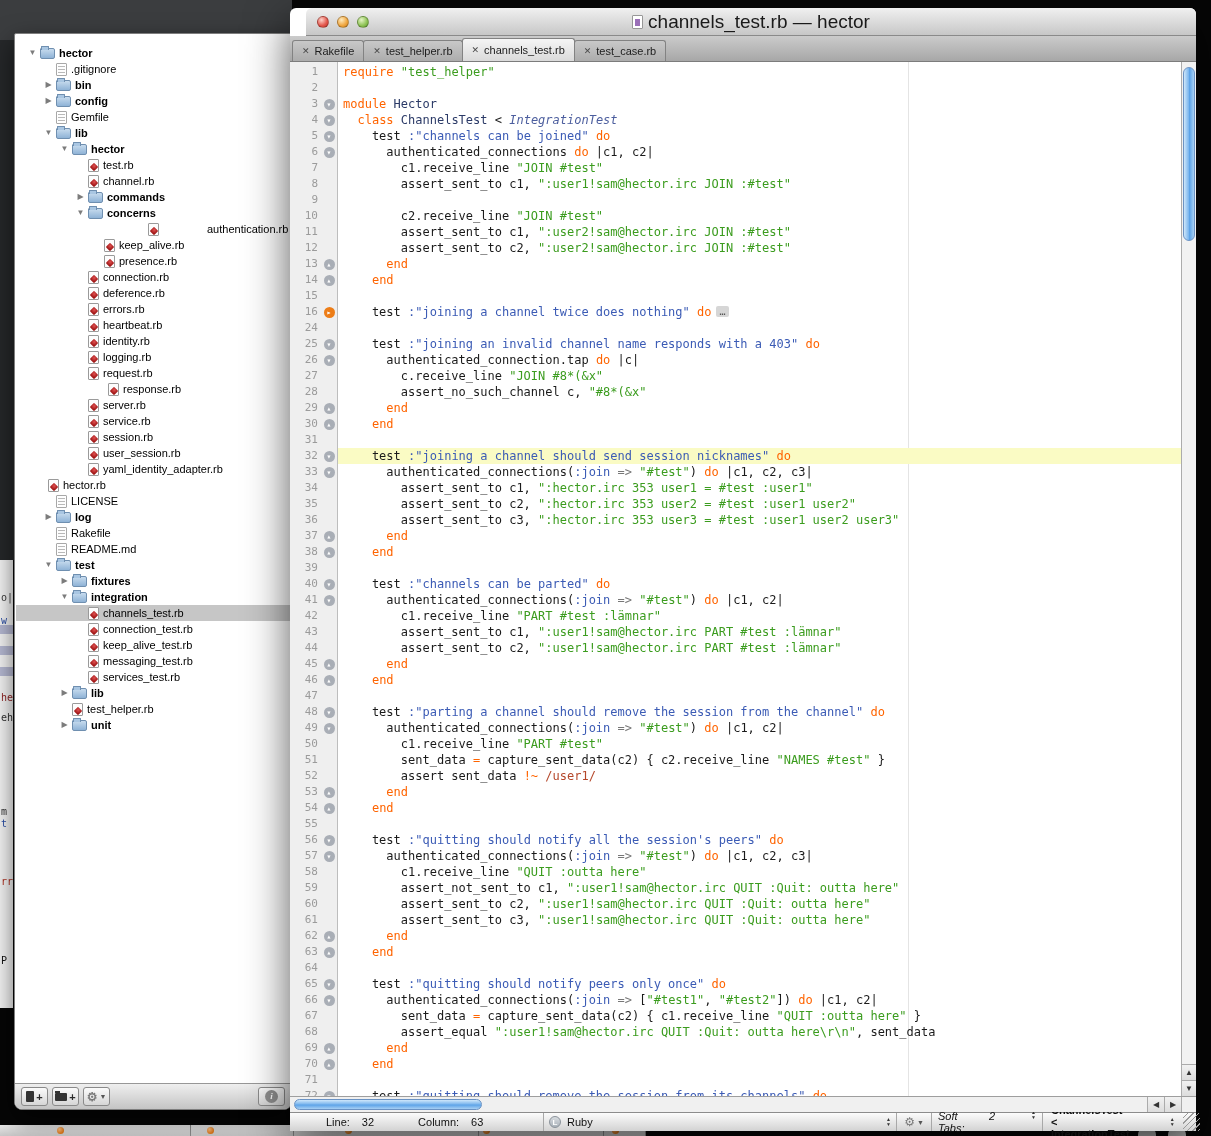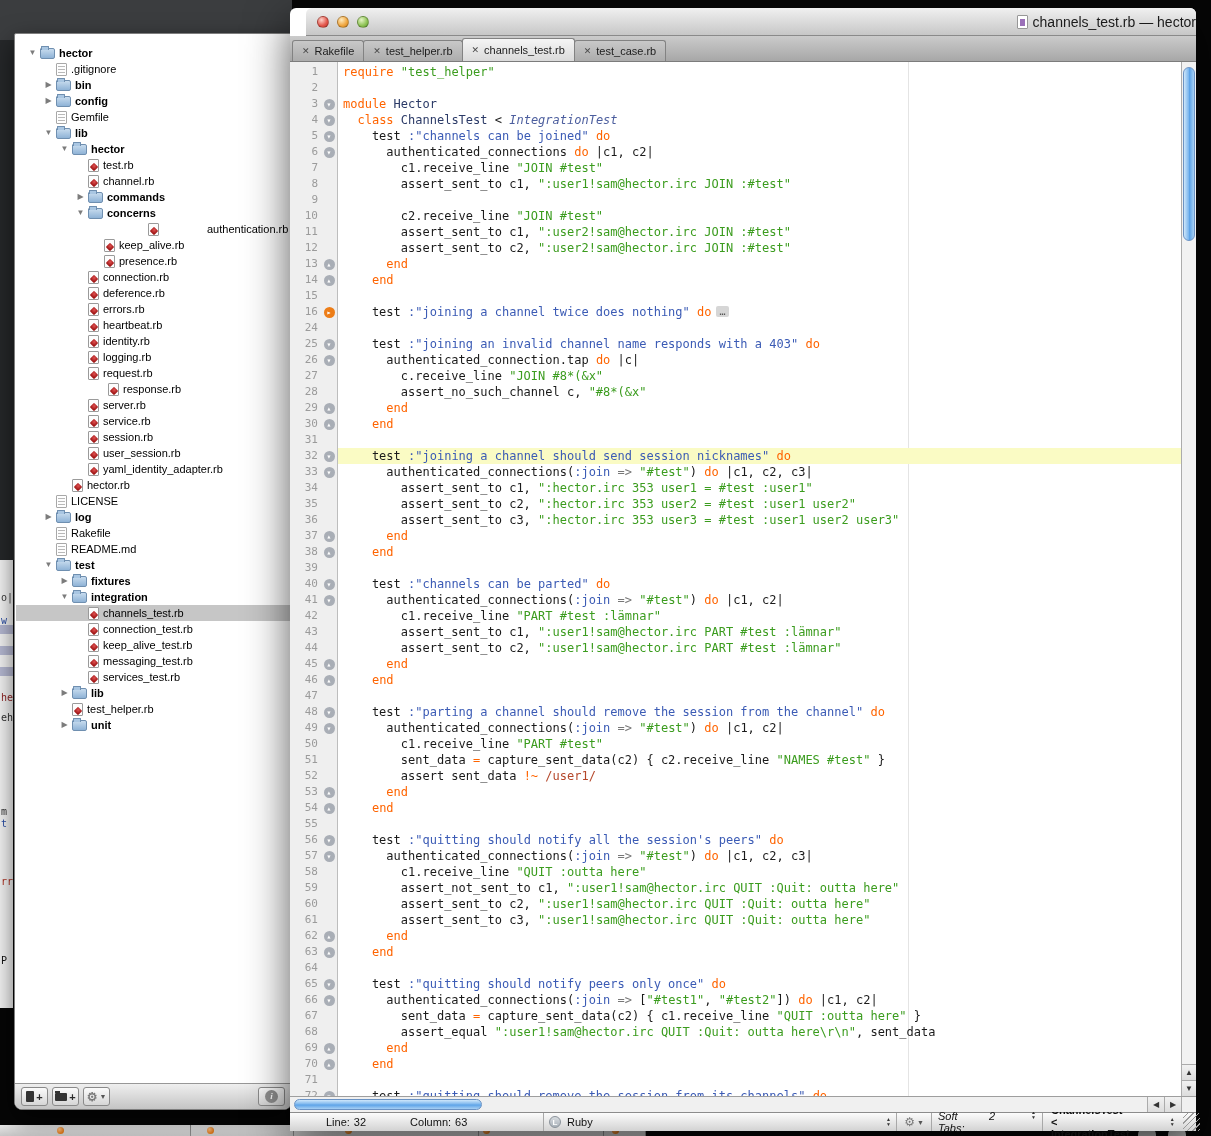--- a/index.html
+++ b/index.html
@@ -52,21 +52,21 @@
   .dspacer { flex:1; }
   .info-circle { width:13px; height:13px; border-radius:50%; background:#8F8F8F; color:#FFF;
                  font-size:9px; font-weight:bold; font-family:"Liberation Serif",serif; font-style:italic;
                  text-align:center; line-height:13px; display:inline-block; }
 
   
   #window { position:absolute; left:290px; top:8px; width:906px; height:1123px;
             border-radius:6px 6px 0 0; box-shadow:0 14px 44px rgba(0,0,0,.65); background:#FFF; }
   #titlebar { height:28px; background:linear-gradient(#F0F0F0,#C7C7C7); border-bottom:1px solid #8A8A8A;
               border-radius:6px 6px 0 0; position:relative; display:flex; align-items:center;
-              justify-content:flex-end; font-size:14px; color:#1A1A1A;margin-left:16px; }
+              justify-content:center; font-size:19px; color:#1A1A1A;margin-left:16px; }
   .lights { position:absolute; left:11px; top:8px; display:flex; gap:8px; }
   .light { width:12px; height:12px; border-radius:50%; border:1px solid rgba(0,0,0,.25); }
   .light.red    { background:radial-gradient(circle at 35% 30%, #FFD2CA, #E2554A 60%, #BE3B31); }
   .light.yellow { background:radial-gradient(circle at 35% 30%, #FFEBBC, #EFA53E 60%, #C47E1F); }
   .light.green  { background:radial-gradient(circle at 35% 30%, #E4F5C4, #8DC254 60%, #5F9931); }
   .doc-icon { width:11px; height:14px; background:#FFF; border:1px solid #979797; border-radius:1px;
               margin-right:5px; position:relative; display:inline-block; }
   .doc-icon::after { content:""; position:absolute; left:2px; top:3px; width:5px; height:7px; background:#9A6FB8; }
 
   #tabbar { height:26px; background:linear-gradient(#CBCBCB,#A7A7A7); border-bottom:1px solid #7C7C7C;
@@ -116,21 +116,21 @@
   .harrow { position:absolute; top:0; width:17px; height:15px; border-left:1px solid #ABABAB;
             text-align:center; line-height:15px; font-size:8px; color:#333; background:linear-gradient(#F2F2F2,#DCDCDC); }
   .harrow.l { right:32px; } .harrow.r { right:15px; }
   .hcorner { position:absolute; right:0; top:0; width:15px; height:15px; border-left:1px solid #ABABAB; background:#F0F0F0; }
 
   
   #statusbar { height:19px; background:linear-gradient(#FCFCFC,#D2D2D2); border-top:1px solid #8C8C8C;
                display:flex; align-items:center; font-size:11px; color:#111; }
   .sdiv { width:1px; height:100%; background:#A8A8A8; flex:none; }
   .s-linecol { width:253px; padding-left:8px; display:flex; gap:16px; flex:none; }
-  .s-pair { display:flex; gap:4px;padding-left:28px; }
+  .s-pair { display:flex; gap:12px;padding-left:28px; }
   .s-bundle { width:352px; display:flex; align-items:center; padding:0 5px; gap:6px; flex:none; }
   .s-gear { width:34px; display:flex; align-items:center; justify-content:center; gap:2px; flex:none; }
   .s-tabs { width:110px; display:flex; align-items:flex-start; padding:0 6px; gap:18px; flex:none;font-style:italic; }
   .s-symbol { flex:1; display:flex; align-items:center; padding:0 8px; gap:20px;font-weight:bold; }
   .sspacer { flex:1; }
   .stepper { display:flex; flex-direction:column; font-size:5px; line-height:5px; color:#333; }
   .bundle-circle { width:12px; height:12px; border-radius:50%; background:linear-gradient(#D9DDE1,#A9B1B9);
                    border:1px solid #8A929A; color:#FFF; font-size:8px; font-weight:bold; text-align:center; line-height:12px; }
   .gear-glyph { font-size:12px; color:#7A7A7A; }
   .tri-down { font-size:7px; color:#555; }
@@ -302,21 +302,21 @@
         <div class="tree-row" style="padding-left: 58px;">
           <span class="tw"></span>
           <span class="ticon icon-rb"></span>
           <span class="tlabel">user_session.rb</span>
         </div>
         <div class="tree-row" style="padding-left: 58px;">
           <span class="tw"></span>
           <span class="ticon icon-rb"></span>
           <span class="tlabel">yaml_identity_adapter.rb</span>
         </div>
-        <div class="tree-row" style="padding-left: 42px;">
+        <div class="tree-row" style="padding-left: 18px;">
           <span class="tw"></span>
           <span class="ticon icon-rb"></span>
           <span class="tlabel">hector.rb</span>
         </div>
         <div class="tree-row" style="padding-left: 26px;">
           <span class="tw"></span>
           <span class="ticon icon-txt"></span>
           <span class="tlabel">LICENSE</span>
         </div>
         <div class="tree-row folder" style="padding-left: 26px;">

